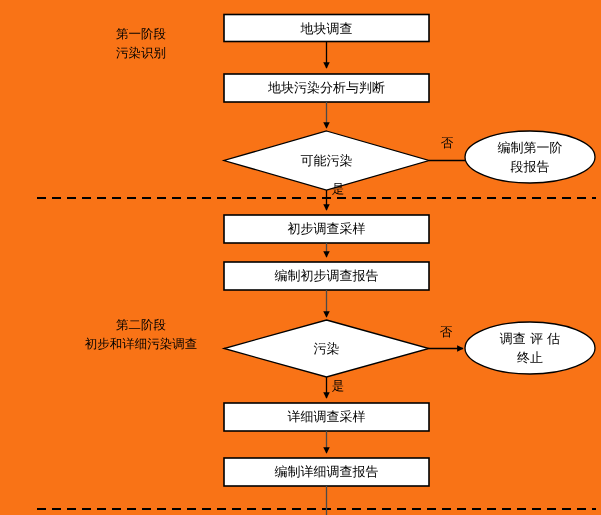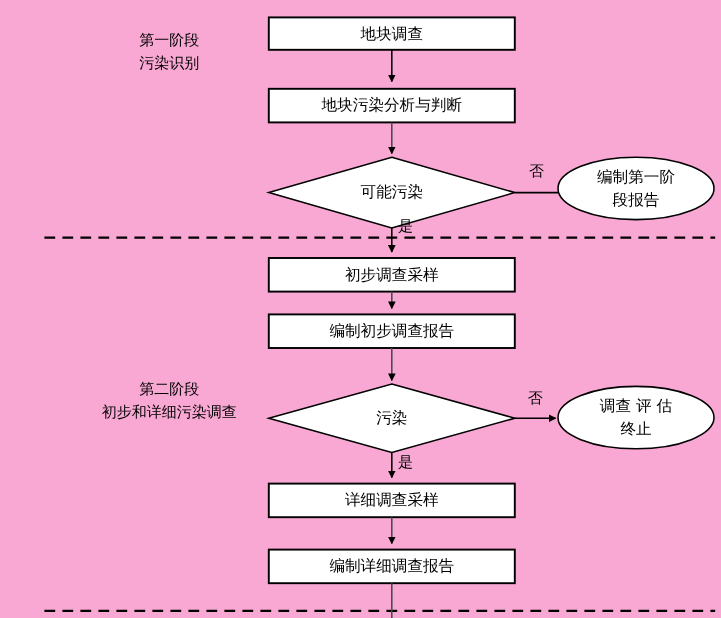--- a/index.html
+++ b/index.html
@@ -7,21 +7,21 @@
     padding: 0;
     background: #ffffff;
   }
   body {
     font-family: "DejaVu Sans", "Liberation Sans", sans-serif;
   }
   #canvas {
     position: relative;
     width: 601px;
     height: 515px;
-    background: #f9a8d4;
+    background: #f97316;
     overflow: hidden;
   }
   svg#flow {
     position: absolute;
     left: 0;
     top: 0;
     width: 601px;
     height: 515px;
   }
   .node-box {

